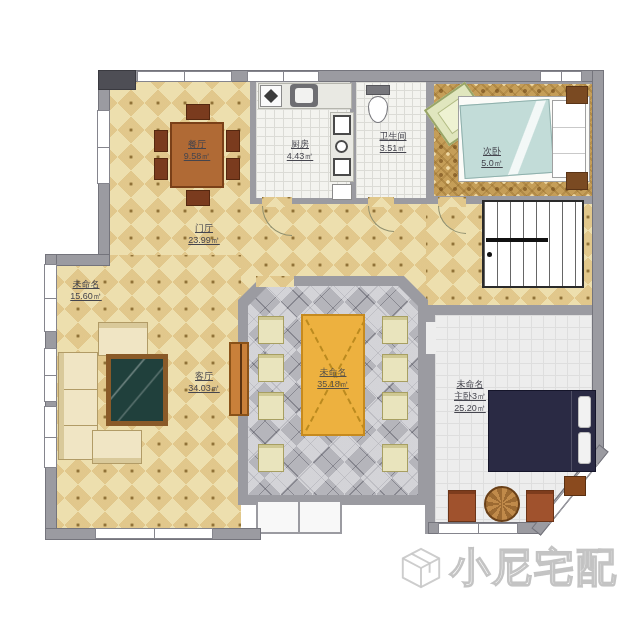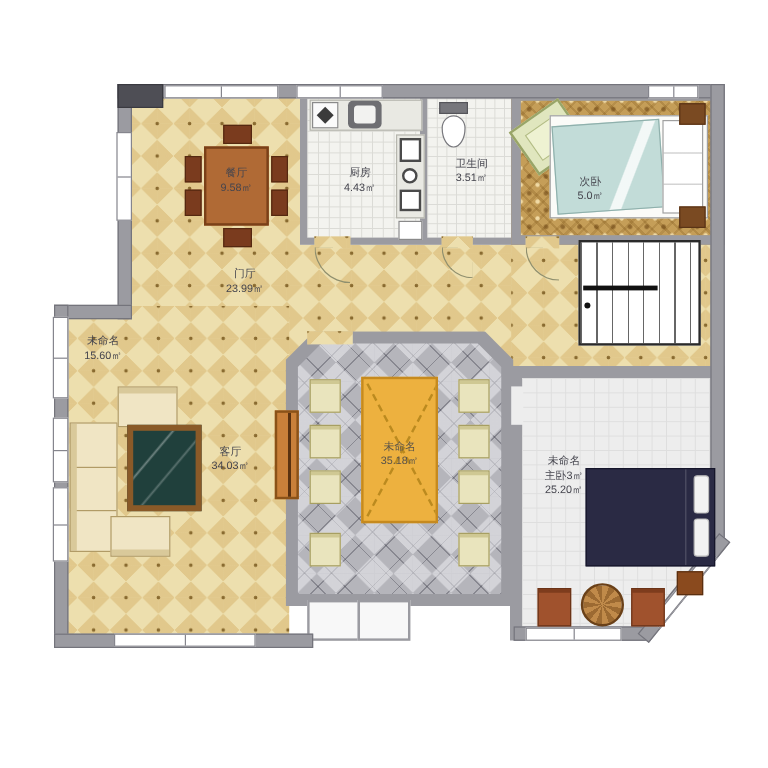--- a/index.html
+++ b/index.html
@@ -63,21 +63,21 @@
   .fz{z-index:6;}
   .chair-dark{background:#7a3b1e;border:1px solid #552810;}
   .chair-beige{background:#e9e4bd;border:1px solid #a79f62;box-shadow:inset 0 3px 0 #cfc893;}
   .chair-red{background:#a0522d;border:1px solid #6b3418;box-shadow:inset 0 3px 0 #7e3c1d;}
   .sofa{background:#f0e5c4;border:1px solid #b19b66;}
   .stairs{background:#fff;border:2px solid #2a2a2a;
     background-image:repeating-linear-gradient(90deg,#666 0 1px, transparent 1px 13px);}
   .tline{position:absolute;left:-30px;width:125px;height:0;border-top:2px dashed #bb8a1f;}
 
   
-  .lbl{z-index:8;color:#45454e;font-size:9px;line-height:1.35;text-align:center;white-space:nowrap;}
+  .lbl{z-index:8;color:#45454e;font-size:9px;line-height:1.35;text-align:center;white-space:nowrap;text-decoration:underline;}
   .lbl .nm{display:block;} .lbl .ar{display:block;}
 
   
   .wm{z-index:9;display:flex;align-items:center;gap:6px;
       color:rgba(255,255,255,.92);font-weight:bold;font-size:40px;letter-spacing:2px;
       -webkit-text-stroke:1.2px rgba(186,186,186,.85);
       text-shadow:0 0 1px rgba(170,170,170,.6);}
 </style>
 </head>
 <body>
@@ -214,28 +214,37 @@
     <span class="ar">5.0㎡</span>
   </div>
   <div class="abs lbl" style="left:172px;top:222px;width:64px;">
     <span class="nm">门厅</span>
     <span class="ar">23.99㎡</span>
   </div>
   <div class="abs lbl" style="left:56px;top:278px;width:60px;">
     <span class="nm">未命名</span>
     <span class="ar">15.60㎡</span>
   </div>
-  <div class="abs lbl" style="left:160px;top:370px;width:64px;">
+  <div class="abs lbl" style="left:172px;top:370px;width:64px;">
     <span class="nm">客厅</span>
     <span class="ar">34.03㎡</span>
   </div>
   <div class="abs lbl" style="left:302px;top:366px;width:62px;color:#57524a;">
     <span class="nm">未命名</span>
     <span class="ar">35.18㎡</span>
   </div>
   <div class="abs lbl" style="left:434px;top:378px;width:72px;">
     <span class="nm">未命名</span>
     <span class="nm">主卧3㎡</span>
     <span class="ar">25.20㎡</span>
   </div>
 
+  <div class="abs wm" style="left:398px;top:540px;">
+    <svg width="46" height="46" viewBox="0 0 48 48" fill="none" stroke="rgba(200,200,200,0.9)" stroke-width="2">
+      <polygon points="24,4 43,14 43,34 24,44 5,34 5,14" fill="rgba(255,255,255,0.85)"></polygon>
+      <polyline points="5,14 24,24 43,14"></polyline>
+      <line x1="24" y1="24" x2="24" y2="44"></line>
+      <polyline points="14,9 33,19 33,29"></polyline>
+    </svg>
+    <span>小尼宅配</span>
+  </div>
 
 </div>
 
 </body></html>

